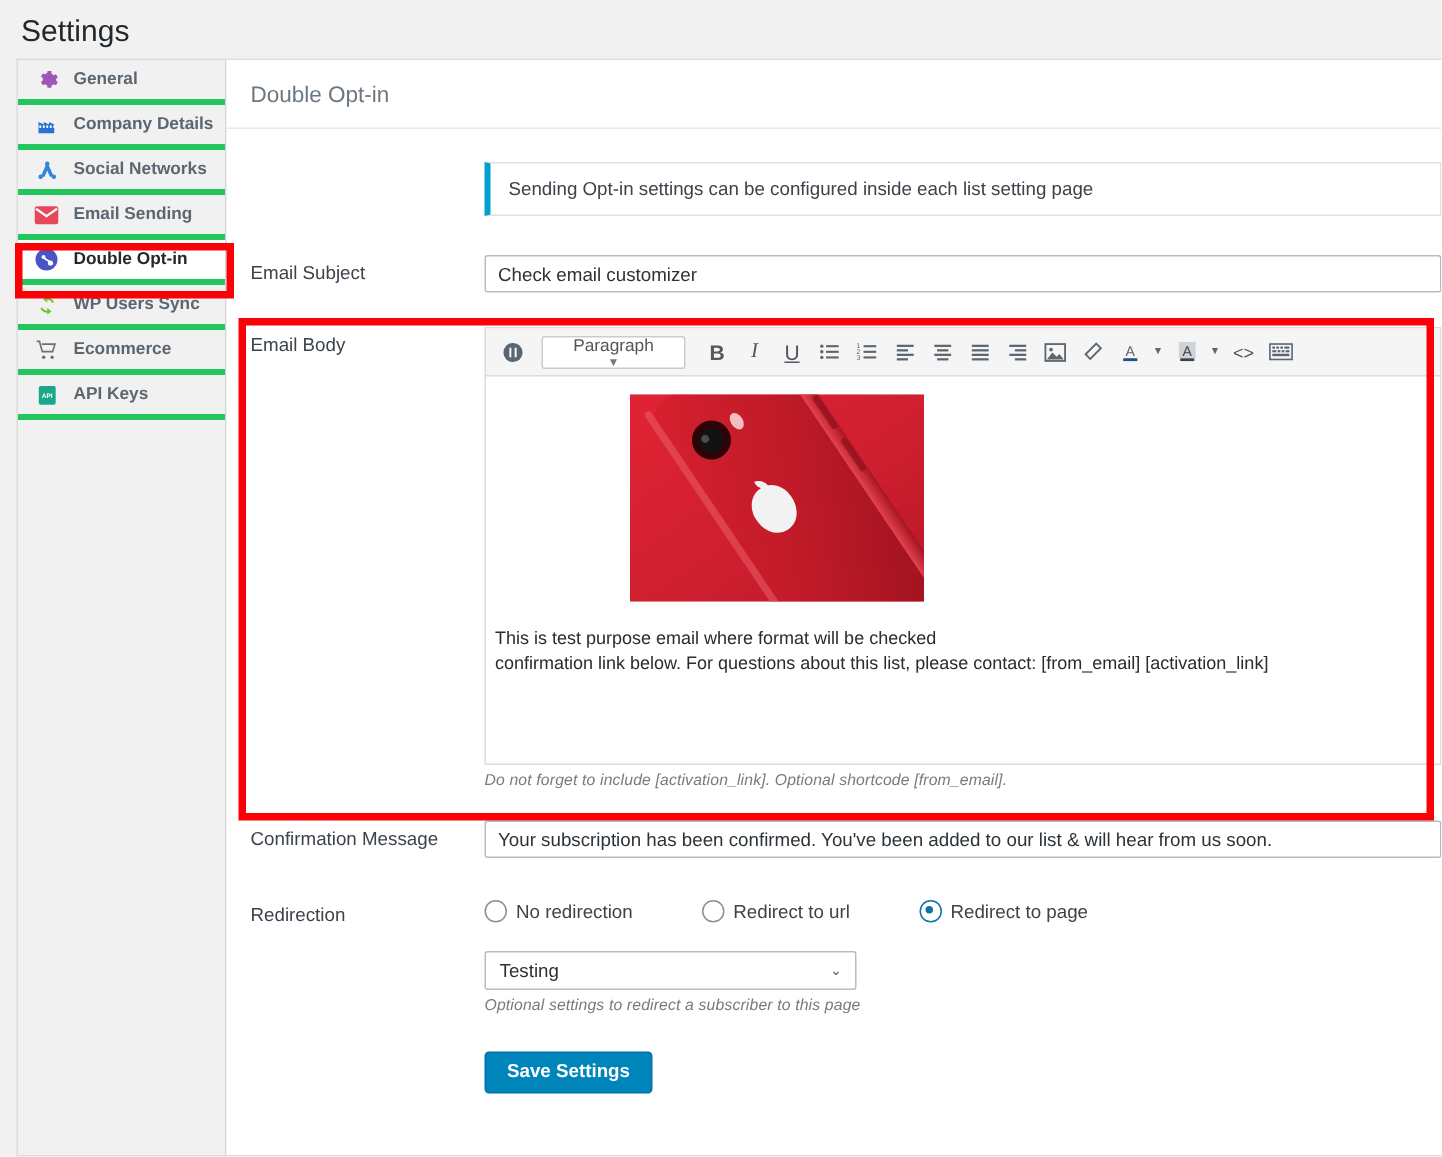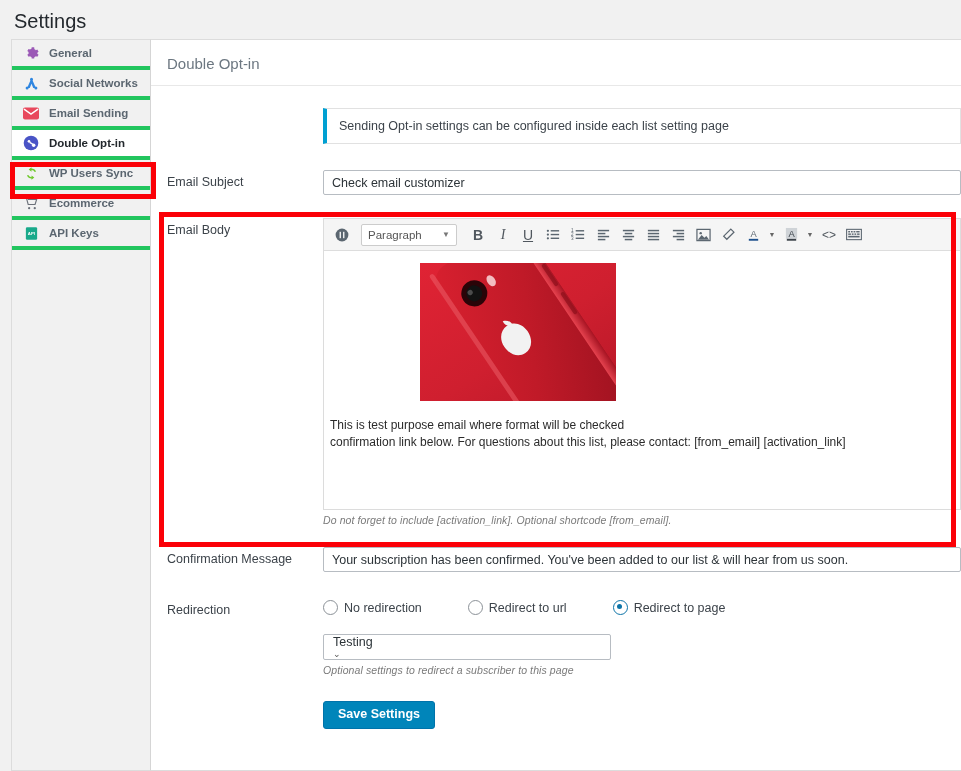--- a/index.html
+++ b/index.html
@@ -188,20 +188,21 @@
     font-size: 11.5px;
     color: #555;
     display: flex;
     align-items: center;
     justify-content: space-between;
     padding: 0 6px;
     box-sizing: border-box;
     margin-right: 8px;
     margin-left: 6px;
     cursor: pointer;
+    flex-direction: column;
   }
   .tb-caret { font-size: 8px; color: #777; }
   .tb-arrow {
     width: 12px; height: 24px;
     display: flex; align-items: center; justify-content: center;
     font-size: 7px; color: #666; cursor: pointer;
     flex: 0 0 auto;
   }
   .editor-body {
     height: 258px;
@@ -237,25 +238,24 @@
     margin-right: 6px; position: relative; flex: 0 0 13px;
   }
   .radio-opt.on .radio-dot { border-color: #0d74a8; }
   .radio-opt.on .radio-dot::after {
     content: ""; position: absolute; left: 3px; top: 3px;
     width: 5px; height: 5px; border-radius: 50%; background: #0d74a8;
   }
 
   
   .sel-box {
-    width: 288px; height: 26px; border: 1px solid #b7bcc2; border-radius: 2px;
-    background: #fff; display: flex; align-items: flex-start; justify-content: space-between;
+    width: 248px; height: 26px; border: 1px solid #b7bcc2; border-radius: 2px;
+    background: #fff; display: flex; align-items: center; justify-content: space-between;
     padding: 0 9px; box-sizing: border-box; font-size: 12.5px; color: #2c3338;
     cursor: pointer;
-    flex-direction: column;
   }
   .sel-caret { font-size: 9px; color: #555; }
 
   
   .btn-primary {
     background: #0085ba;
     color: #fff;
     border: 1px solid #0073aa;
     border-radius: 3px;
     font-size: 12.5px;
@@ -290,20 +290,33 @@
 
     <div class="nav-item">
       <span class="nav-ico">
         <svg width="15" height="15" viewBox="0 0 24 24">
             <path fill="#9b59b6" d="M12 8a4 4 0 100 8 4 4 0 000-8zm0 6a2 2 0 110-4 2 2 0 010 4zm9.4-2a7.6 7.6 0 00-.12-1.3l2.02-1.53-2-3.46-2.38.93a7.6 7.6 0 00-2.25-1.3L16.3 2h-4l-.37 2.34a7.6 7.6 0 00-2.25 1.3L7.3 4.71l-2 3.46L7.32 9.7a7.6 7.6 0 000 2.6L5.3 13.83l2 3.46 2.38-.93c.67.56 1.43 1 2.25 1.3l.37 2.34h4l.37-2.34a7.6 7.6 0 002.25-1.3l2.38.93 2-3.46-2.02-1.53c.08-.42.12-.86.12-1.3z"></path>
           </svg>
       </span>
       <span class="nav-label">General</span>
     </div>
 
+    <div class="nav-item">
+      <span class="nav-ico">
+        <svg width="15" height="14" viewBox="0 0 24 24">
+            <path fill="#2f6fd0" d="M2 22V9l6 3V9l6 3V9l6 3v10H2z"></path>
+            <rect x="3" y="13" width="2" height="3" fill="#fff"></rect>
+            <rect x="7" y="13" width="2" height="3" fill="#fff"></rect>
+            <rect x="11" y="13" width="2" height="3" fill="#fff"></rect>
+            <rect x="15" y="13" width="2" height="3" fill="#fff"></rect>
+            <rect x="19" y="13" width="2" height="3" fill="#fff"></rect>
+          </svg>
+      </span>
+      <span class="nav-label">Company Details</span>
+    </div>
 
     <div class="nav-item">
       <span class="nav-ico">
         <svg width="15" height="15" viewBox="0 0 24 24">
             <path fill="#2f86e0" d="M12 3l7 16h-4.2L12 12.2 9.2 19H5L12 3z"></path>
             <circle cx="12" cy="5" r="2.4" fill="#2f86e0"></circle>
             <circle cx="5" cy="19" r="2.4" fill="#2f86e0"></circle>
             <circle cx="19" cy="19" r="2.4" fill="#2f86e0"></circle>
           </svg>
       </span>

